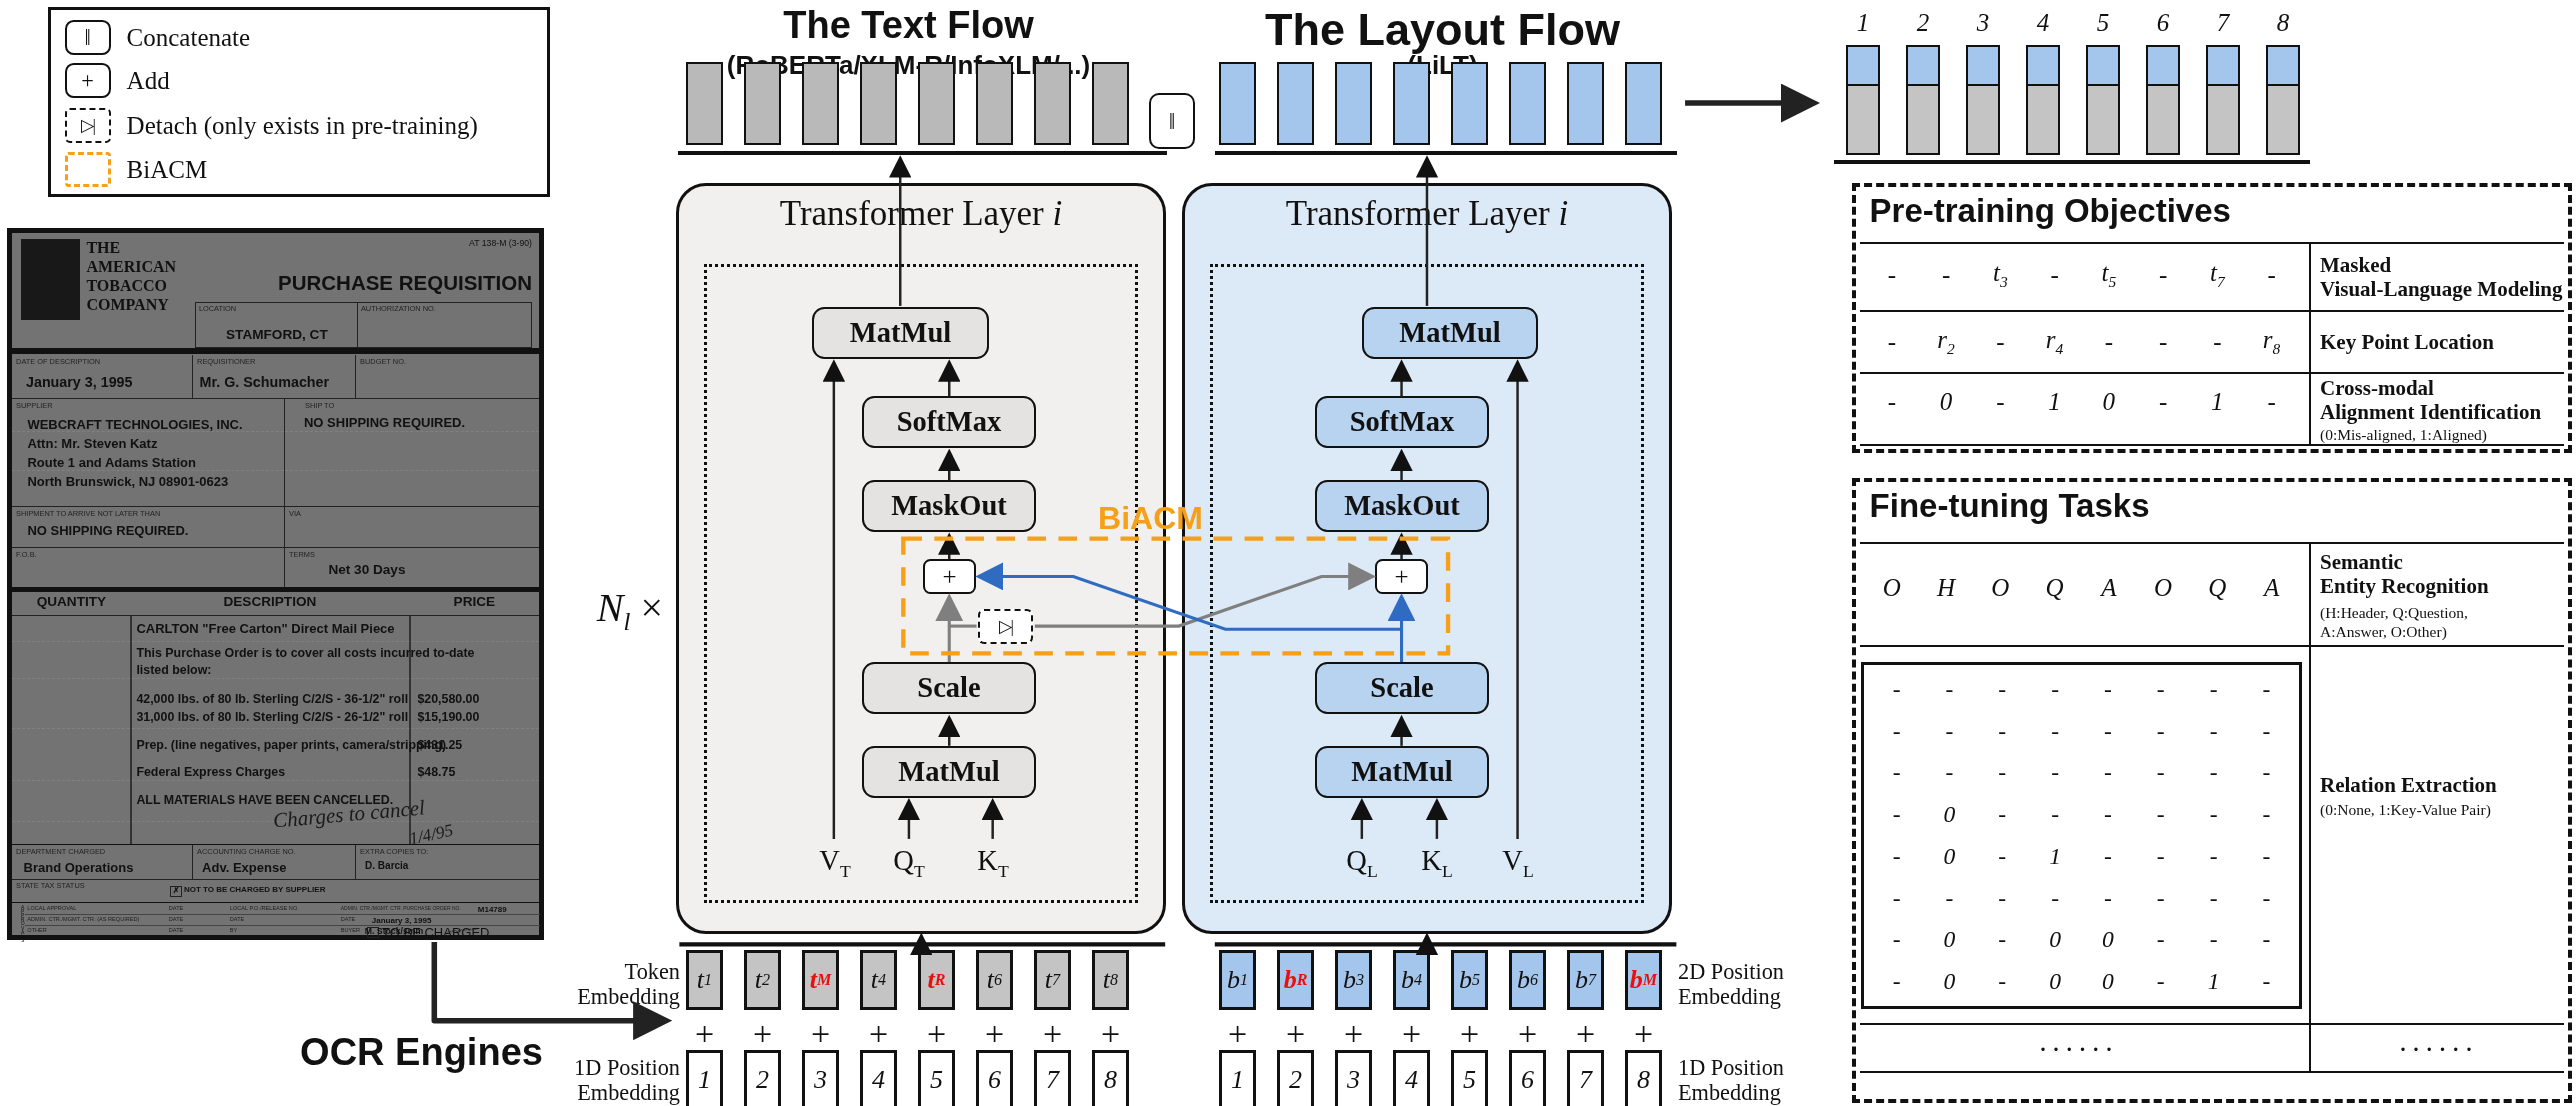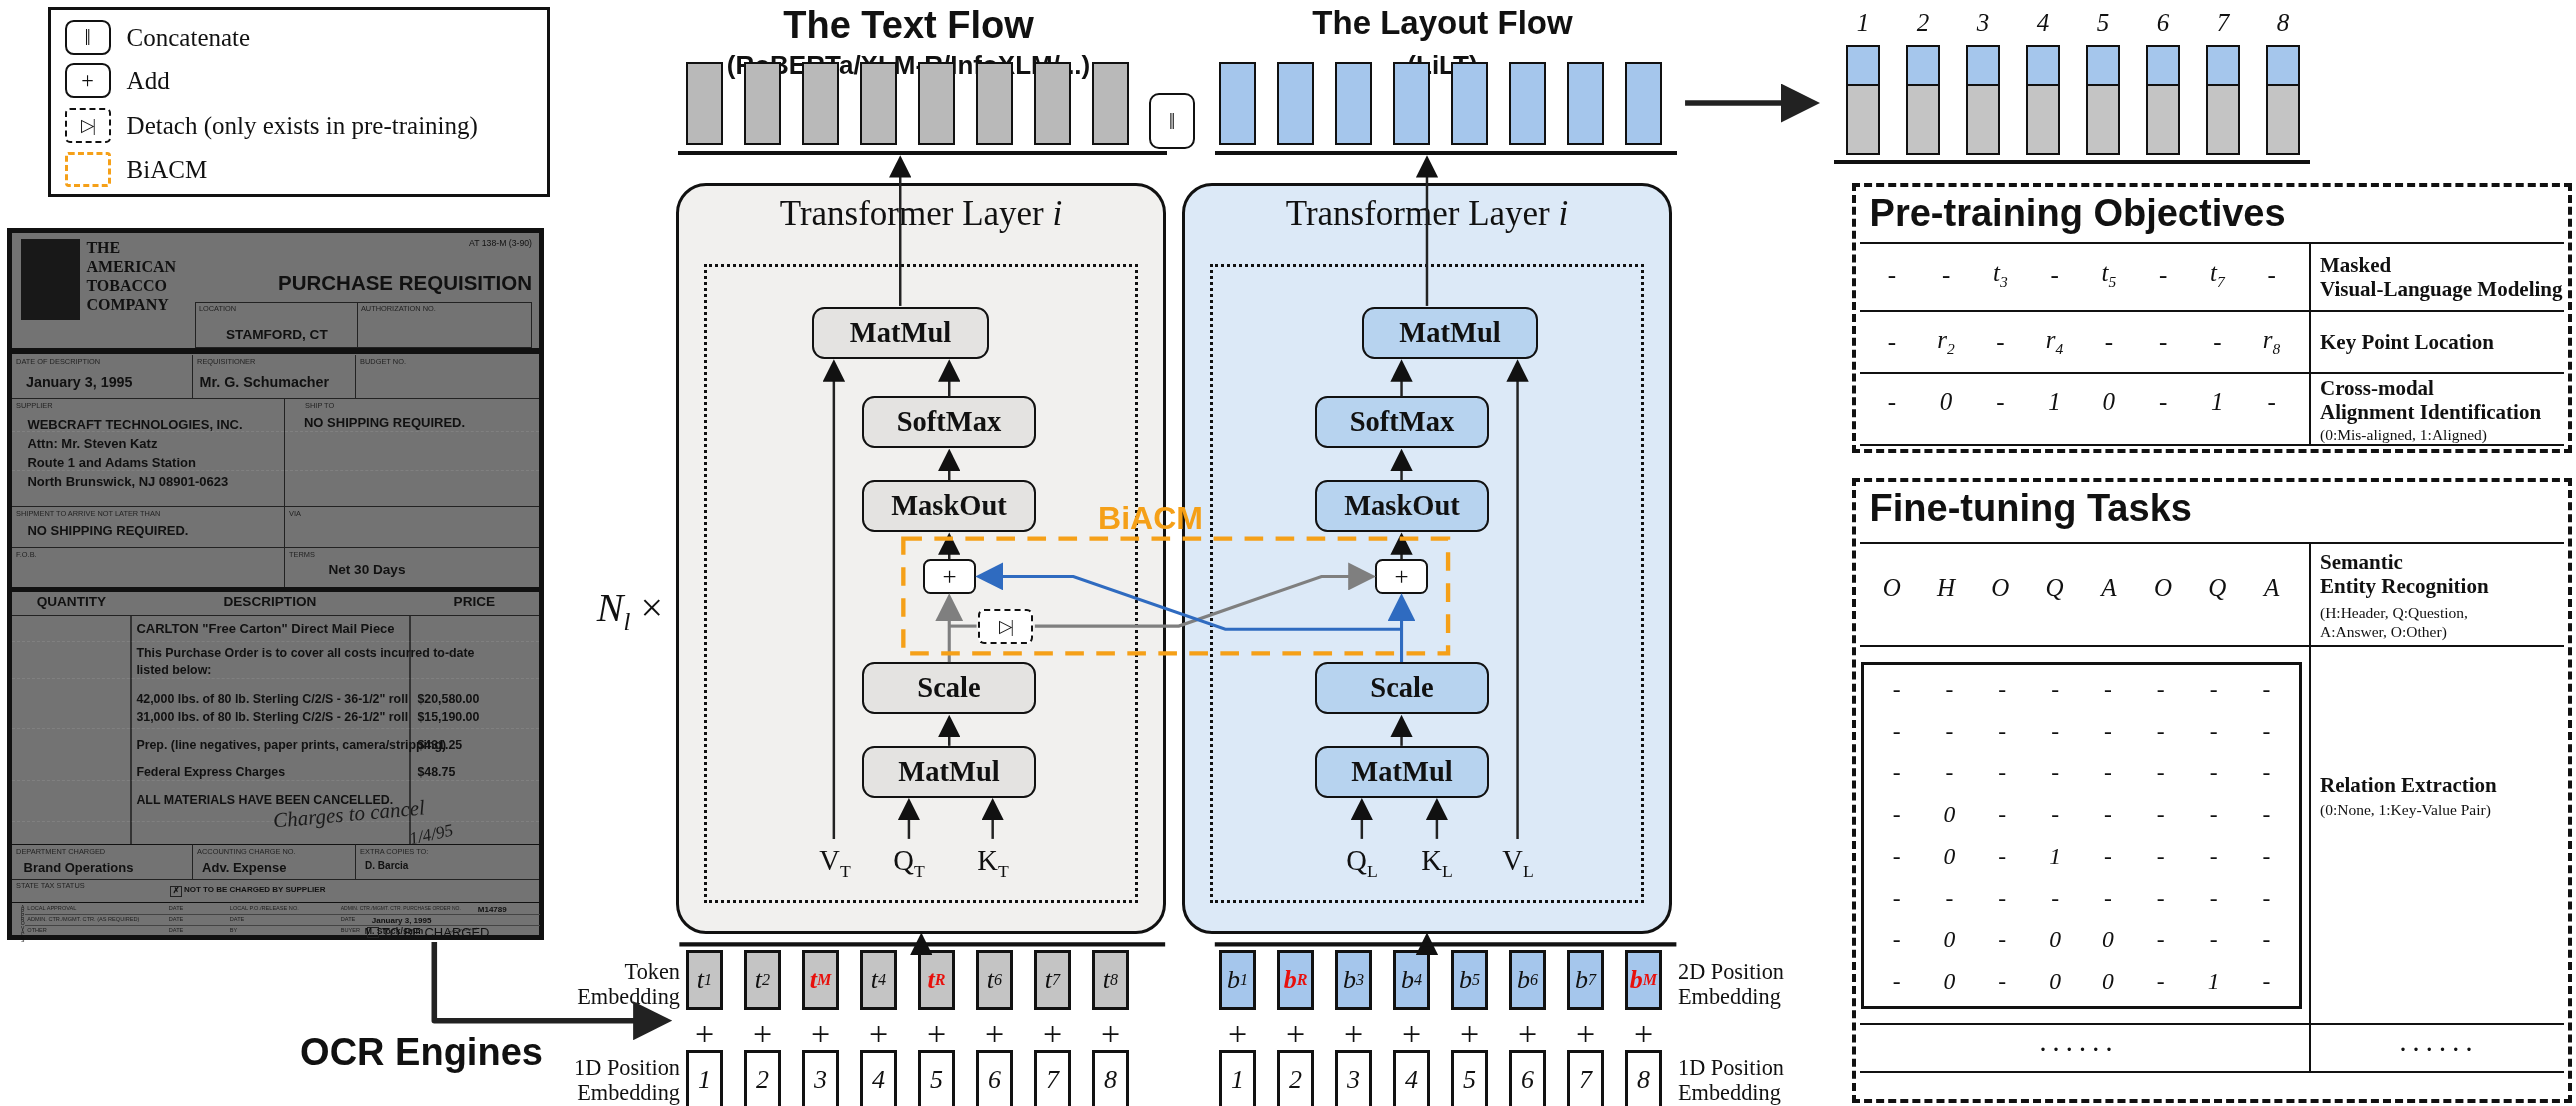--- a/index.html
+++ b/index.html
@@ -49,21 +49,21 @@
   .bar{width:37px;height:83px;border:2.5px solid #111;box-sizing:border-box;}
   .bar.gray{background:#b9b9b9;}
   .bar.blue{background:#a5c6ec;}
   .uline{position:absolute;height:4.3px;background:#111;}
   .stack{width:34px;display:flex;flex-direction:column;}
   .s-top{height:41px;background:#a5c6ec;border:2.5px solid #111;box-sizing:border-box;}
   .s-bot{height:69px;background:#c4c4c4;border:2.5px solid #111;border-top:none;box-sizing:border-box;}
   .numcell{width:34px;text-align:center;font-size:25px;font-style:italic;}
   
   .panel{position:absolute;border:4.3px dashed #111;background:#fff;box-sizing:border-box;}
-  .ptitle{position:absolute;left:13.6px;top:5px;font-size:38px;font-weight:bold;font-family:"Liberation Sans",sans-serif;}
+  .ptitle{position:absolute;left:13.6px;top:5px;font-size:33px;font-weight:bold;font-family:"Liberation Sans",sans-serif;}
   .hline{position:absolute;height:1.9px;background:#111;}
   .vline{position:absolute;width:1.9px;background:#111;}
   .valgrid{position:absolute;display:grid;grid-template-columns:repeat(8,1fr);align-items:center;}
   .valgrid .cell{text-align:center;font-size:25px;font-style:italic;}
   .plabel{position:absolute;font-size:21px;font-weight:bold;line-height:1.14;}
   .pnote{position:absolute;font-size:15.5px;line-height:1.2;}
   .matrixbox{position:absolute;border:3.1px solid #111;box-sizing:border-box;display:grid;}
   .mrow{display:grid;grid-template-columns:repeat(8,1fr);align-items:center;}
   .mrow .cell{text-align:center;font-size:23.6px;font-style:italic;}
   .dots{font-size:21px;font-weight:bold;letter-spacing:6.2px;text-align:center;}
@@ -240,21 +240,21 @@
         <span class="val" style="position:absolute;left:340px;top:1.2px;font-size:8.7px;">M. Stock/smm</span>
         <span class="hand" style="left:422px;top:-1.2px;font-size:11.2px;transform:rotate(-6deg);">~~~~~</span>
       </div>
     </div>
   </div>
 
   <div class="abs sans b" style="left:248px;top:1031px;width:347px;text-align:center;font-size:38px;">OCR Engines</div>
 
   <div class="abs sans b" style="left:682px;top:3.7px;width:453px;text-align:center;font-size:38px;">The Text Flow</div>
   <div class="abs sans b" style="left:682px;top:50px;width:453px;text-align:center;font-size:26px;">(RoBERTa/XLM-R/InfoXLM/...)</div>
-  <div class="abs sans b" style="left:1216px;top:3.7px;width:453px;text-align:center;font-size:33px;">The Layout Flow</div>
+  <div class="abs sans b" style="left:1216px;top:3.7px;width:453px;text-align:center;font-size:45px;">The Layout Flow</div>
   <div class="abs sans b" style="left:1216px;top:50px;width:453px;text-align:center;font-size:26px;">(LiLT)</div>
 
   <div class="rowflex" style="left:686px;top:62px;">
     <div class="bar gray"></div>
       <div class="bar gray"></div>
       <div class="bar gray"></div>
       <div class="bar gray"></div>
       <div class="bar gray"></div>
       <div class="bar gray"></div>
       <div class="bar gray"></div>

